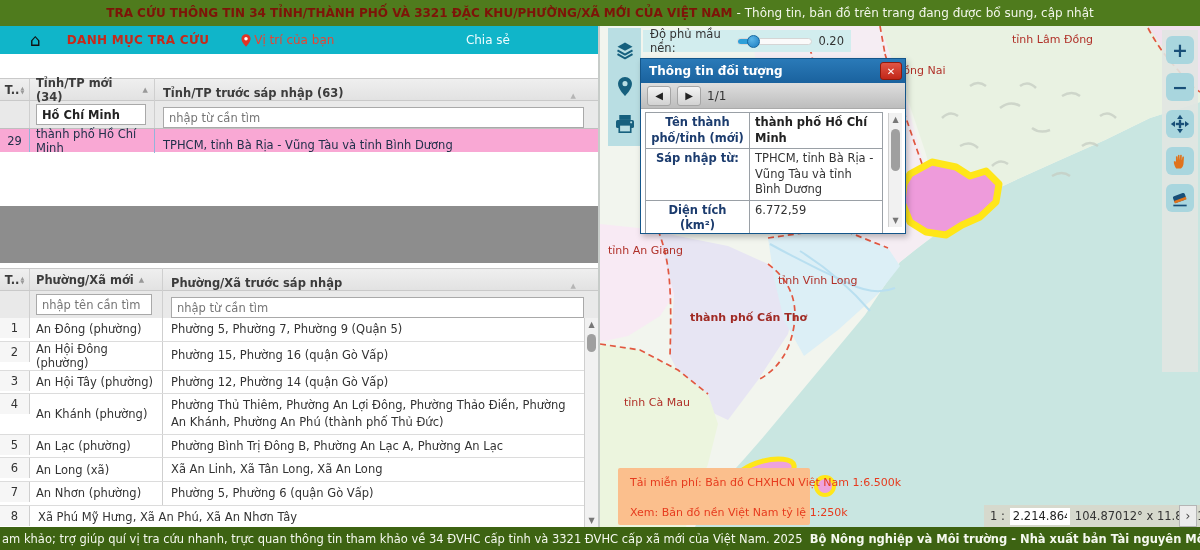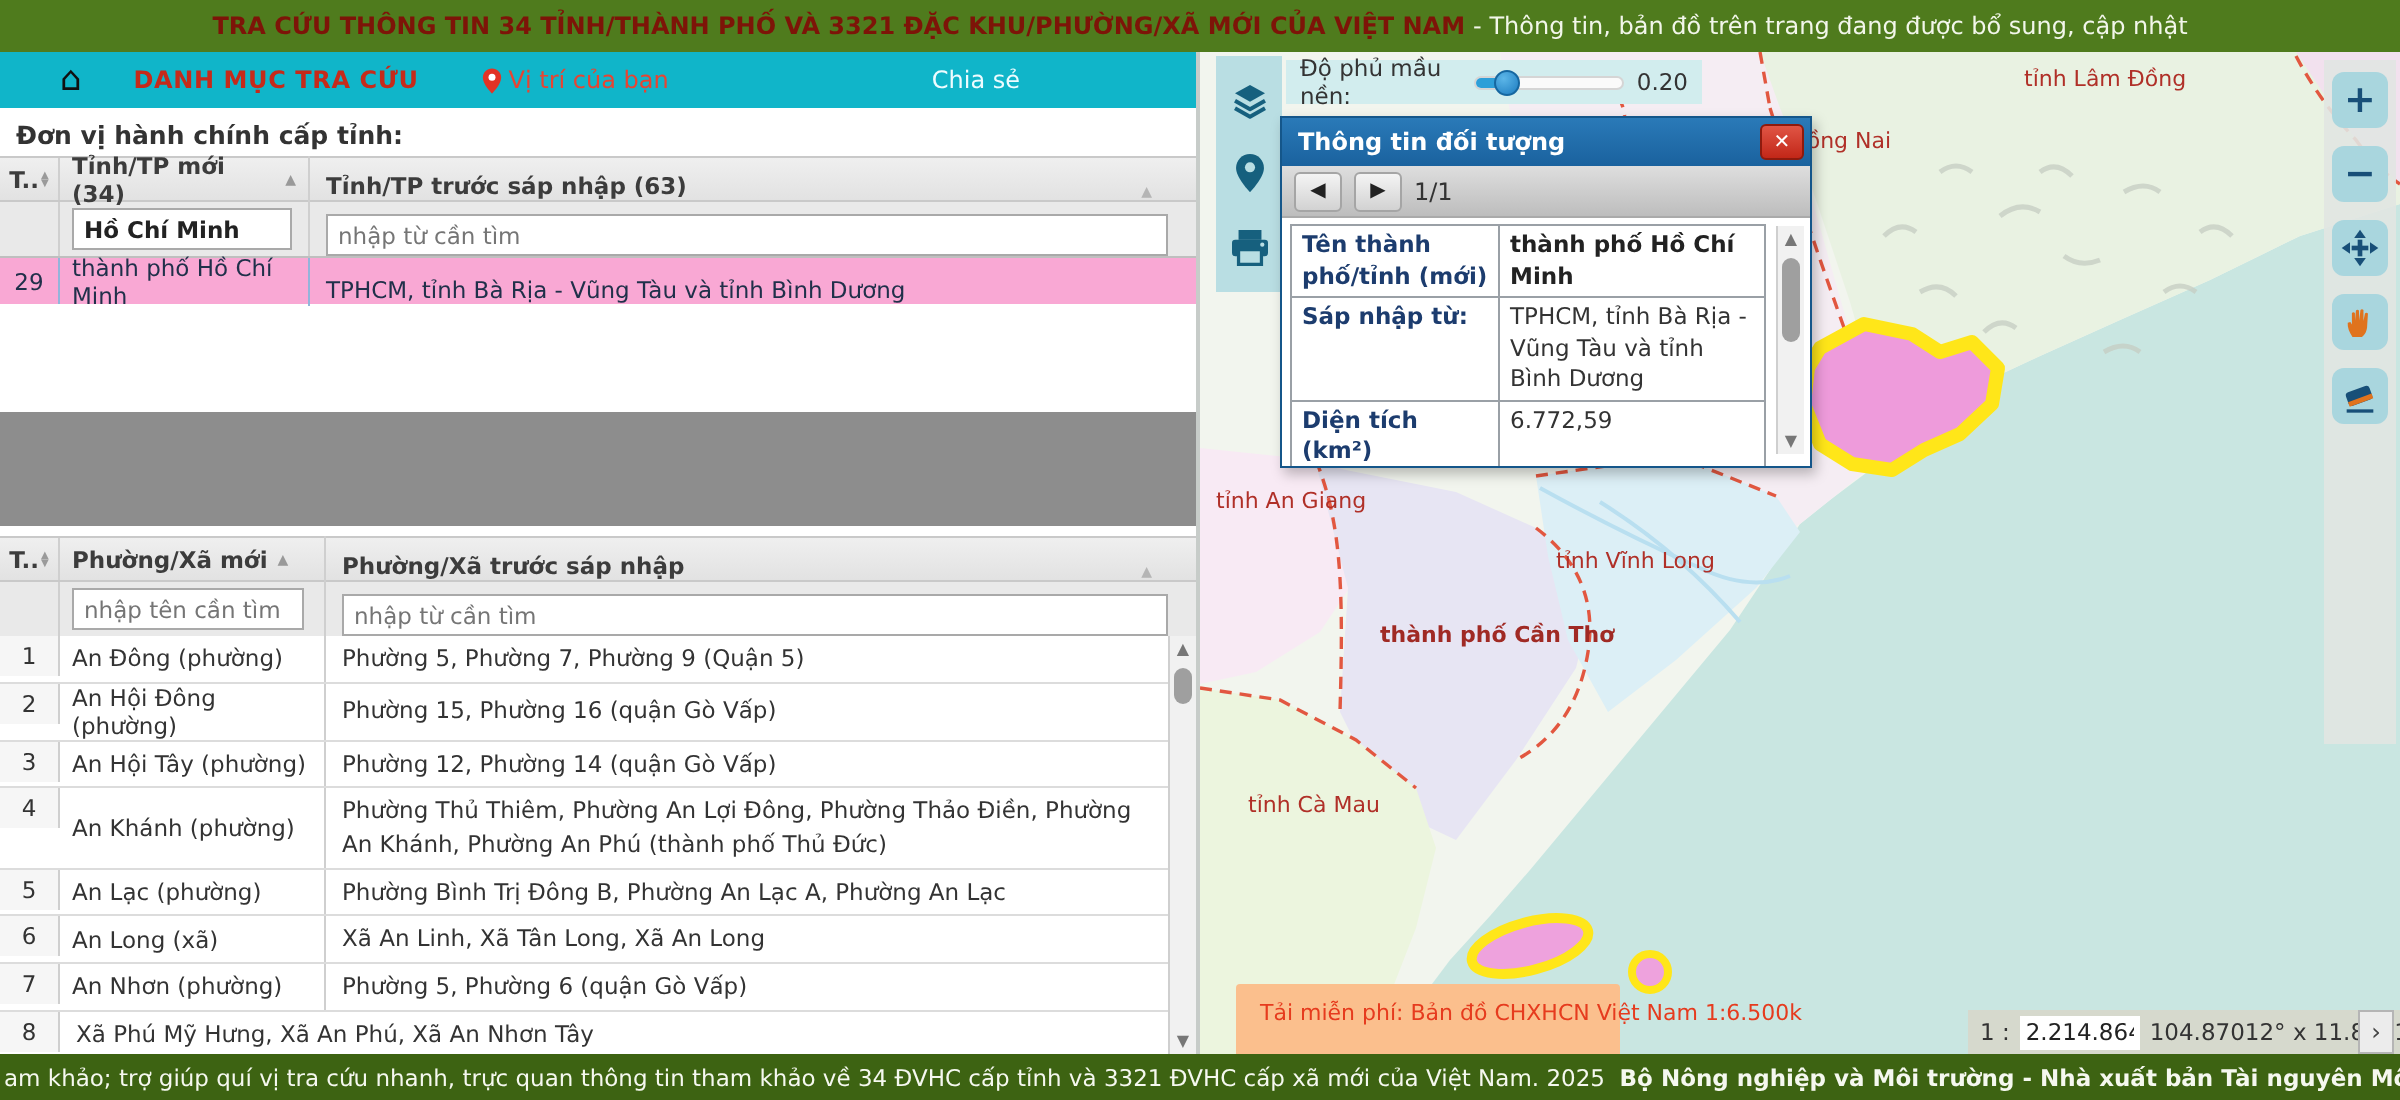--- a/index.html
+++ b/index.html
@@ -96,35 +96,35 @@
   .popup-close { position:absolute; right:3px; top:3px; width:22px; height:18px; background:linear-gradient(#e05545,#c22718);
                  border:1px solid #8e1a0d; border-radius:3px; color:#fff; font-size:10px; display:flex;
                  align-items:center; justify-content:center; cursor:pointer;}
   .popup-nav { height:26px; background:linear-gradient(#dedede,#bdbdbd); display:flex; align-items:center;
                padding-left:6px; gap:6px; font-size:12px; color:#333; border-bottom:1px solid #aaa;}
   .pg-btn { width:24px; height:20px; background:linear-gradient(#f4f4f4,#d2d2d2); border:1px solid #a5a5a5;
             border-radius:3px; color:#222; font-size:10px; display:flex; align-items:center; justify-content:center; cursor:pointer;}
   .popup-body { position:relative; height:124px; overflow:hidden; padding:3px 4px; }
   .ptable { border-collapse:collapse; width:238px; font-size:11.5px; }
   .ptable td { border:1px solid #9aa0a6; padding:2px 5px; vertical-align:top; line-height:1.35;}
-  .ptable .lbl { width:104px; font-weight:bold; color:#1c3c6e; }
+  .ptable .lbl { width:104px; font-weight:bold; color:#1c3c6e;text-align:center; }
   .ptable .val { color:#333; }
   .ptable .valb { font-weight:bold; color:#222; }
   .popup-scroll { position:absolute; right:3px; top:4px; height:114px; }
 
   
   .rstrip { position:absolute; right:2px; top:4px; width:36px; height:342px; background:rgba(225,229,226,.9); z-index:6;
             display:flex; flex-direction:column; align-items:center; padding-top:6px; gap:9px;}
   .rbtn { width:28px; height:28px; background:#a9d6de; border-radius:6px; display:flex; align-items:center;
           justify-content:center; color:#184f78; font-weight:bold; font-size:19px; cursor:pointer; line-height:1;}
 
   
   .dlbox { position:absolute; left:18px; top:442px; width:192px; height:57px; background:#fbbf8d; z-index:8;
            padding:8px 8px 6px 8px; display:flex; flex-direction:column; justify-content:space-between;
-           font-size:11px; color:#e63b1e; border-radius:2px;margin-top:24px;}
+           font-size:11px; color:#e63b1e; border-radius:2px;}
   .dlbox .line { display:flex; align-items:center; gap:4px; cursor:pointer; white-space:nowrap;}
 
   
   .scalebar { position:absolute; left:384px; top:479px; height:22px; background:#d6d9cd; z-index:8;
               display:flex; align-items:center; font-size:11.5px; color:#333; padding:0 6px; gap:5px; white-space:nowrap;}
   .scalebar input { width:60px; height:17px; border:none; background:#fff; font-size:11.5px; padding:0 3px;
                     font-family:"DejaVu Sans",sans-serif; color:#222;}
   .expand-btn { position:absolute; left:579px; top:479px; width:18px; height:22px; background:#ececec;
                 border:1px solid #b5b5b5; color:#444; font-size:12px; display:flex; align-items:center;
                 justify-content:center; cursor:pointer; z-index:8;}
@@ -146,21 +146,20 @@
       <circle cx="12" cy="10.5" r="4.2" fill="#fff"></circle>
     </svg>
     <span>Vị trí của bạn</span>
   </span>
   <span class="nav-share">Chia sẻ</span>
 </div>
 
 <div class="panel-divider"></div>
 
 <div class="panel">
-  <div class="section-title">Đơn vị hành chính cấp tỉnh:</div>
 
   <div class="tbl" style="top:24px;">
     <div class="tbl-head">
       <div class="c-tt">
         <span>T..</span>
         <span class="sort-col">▲<br>▼</span>
       </div>
       <div class="c-new">
         <span>Tỉnh/TP mới (34)</span>
         <span class="sort-a">▲</span>

